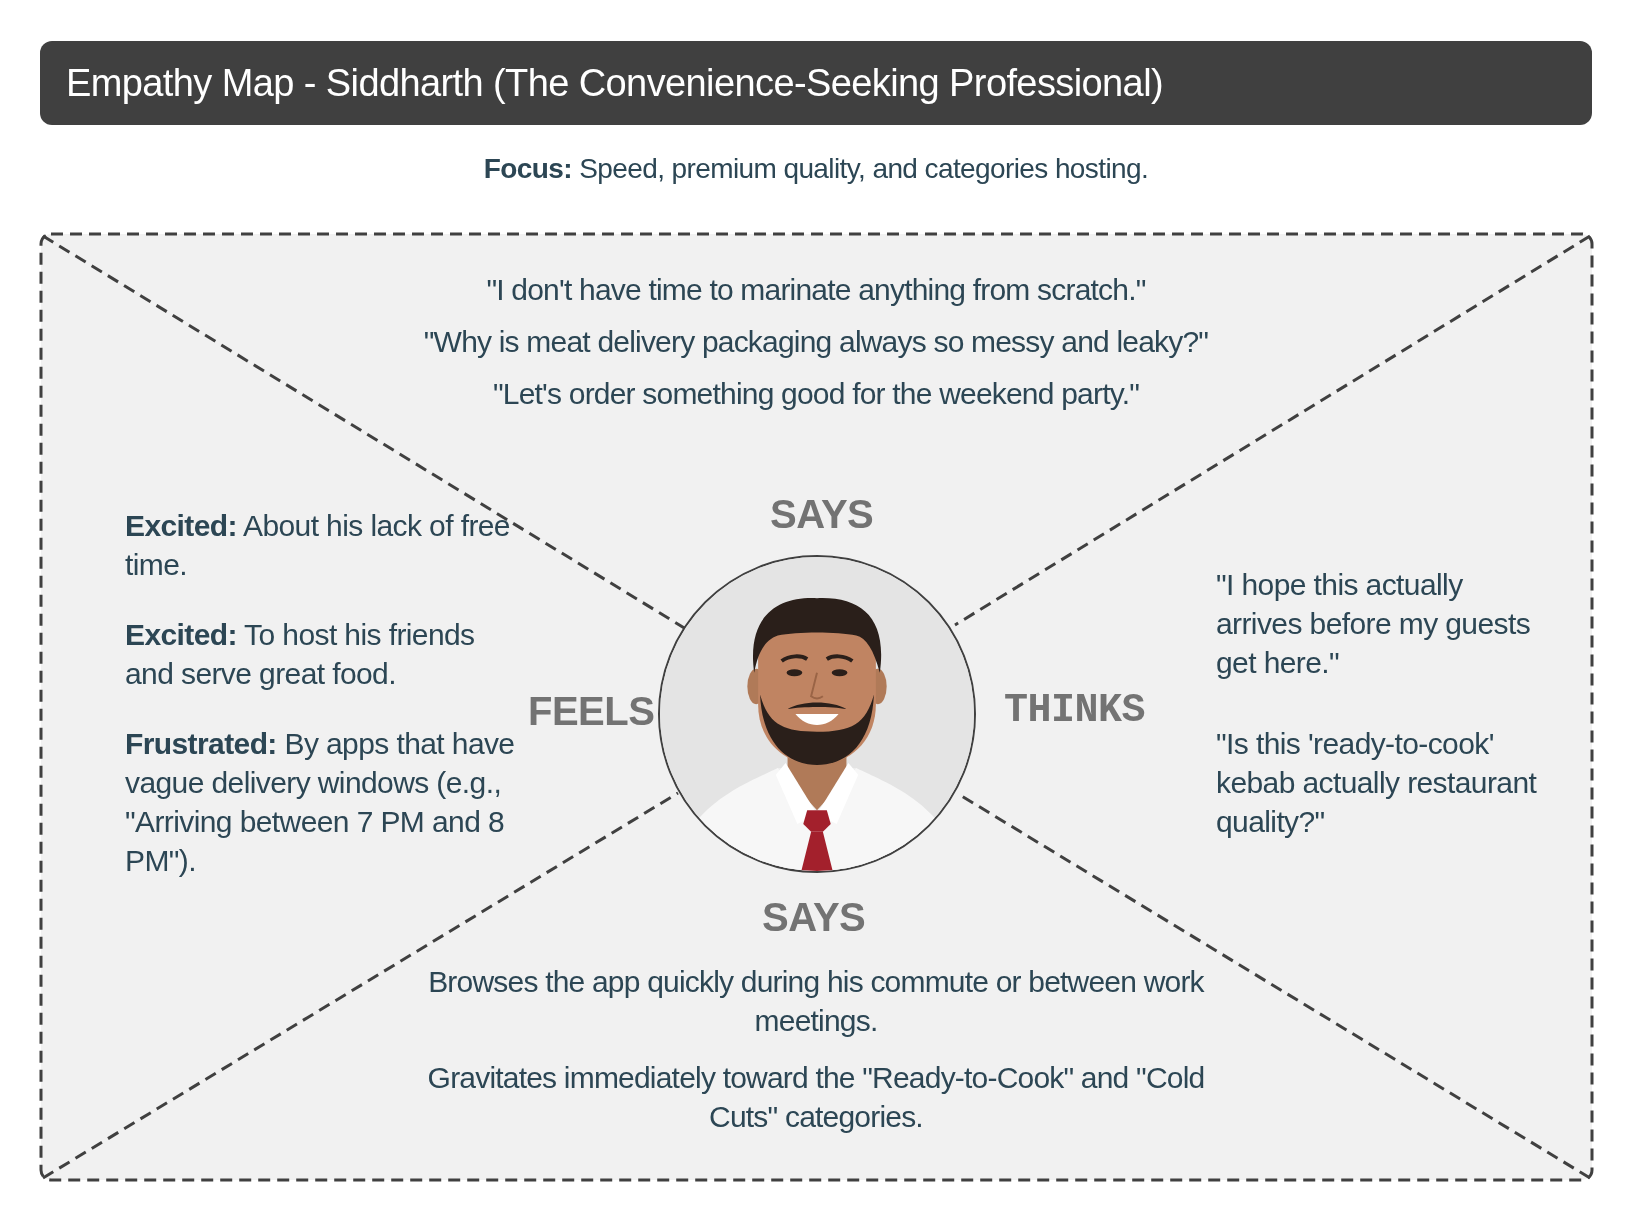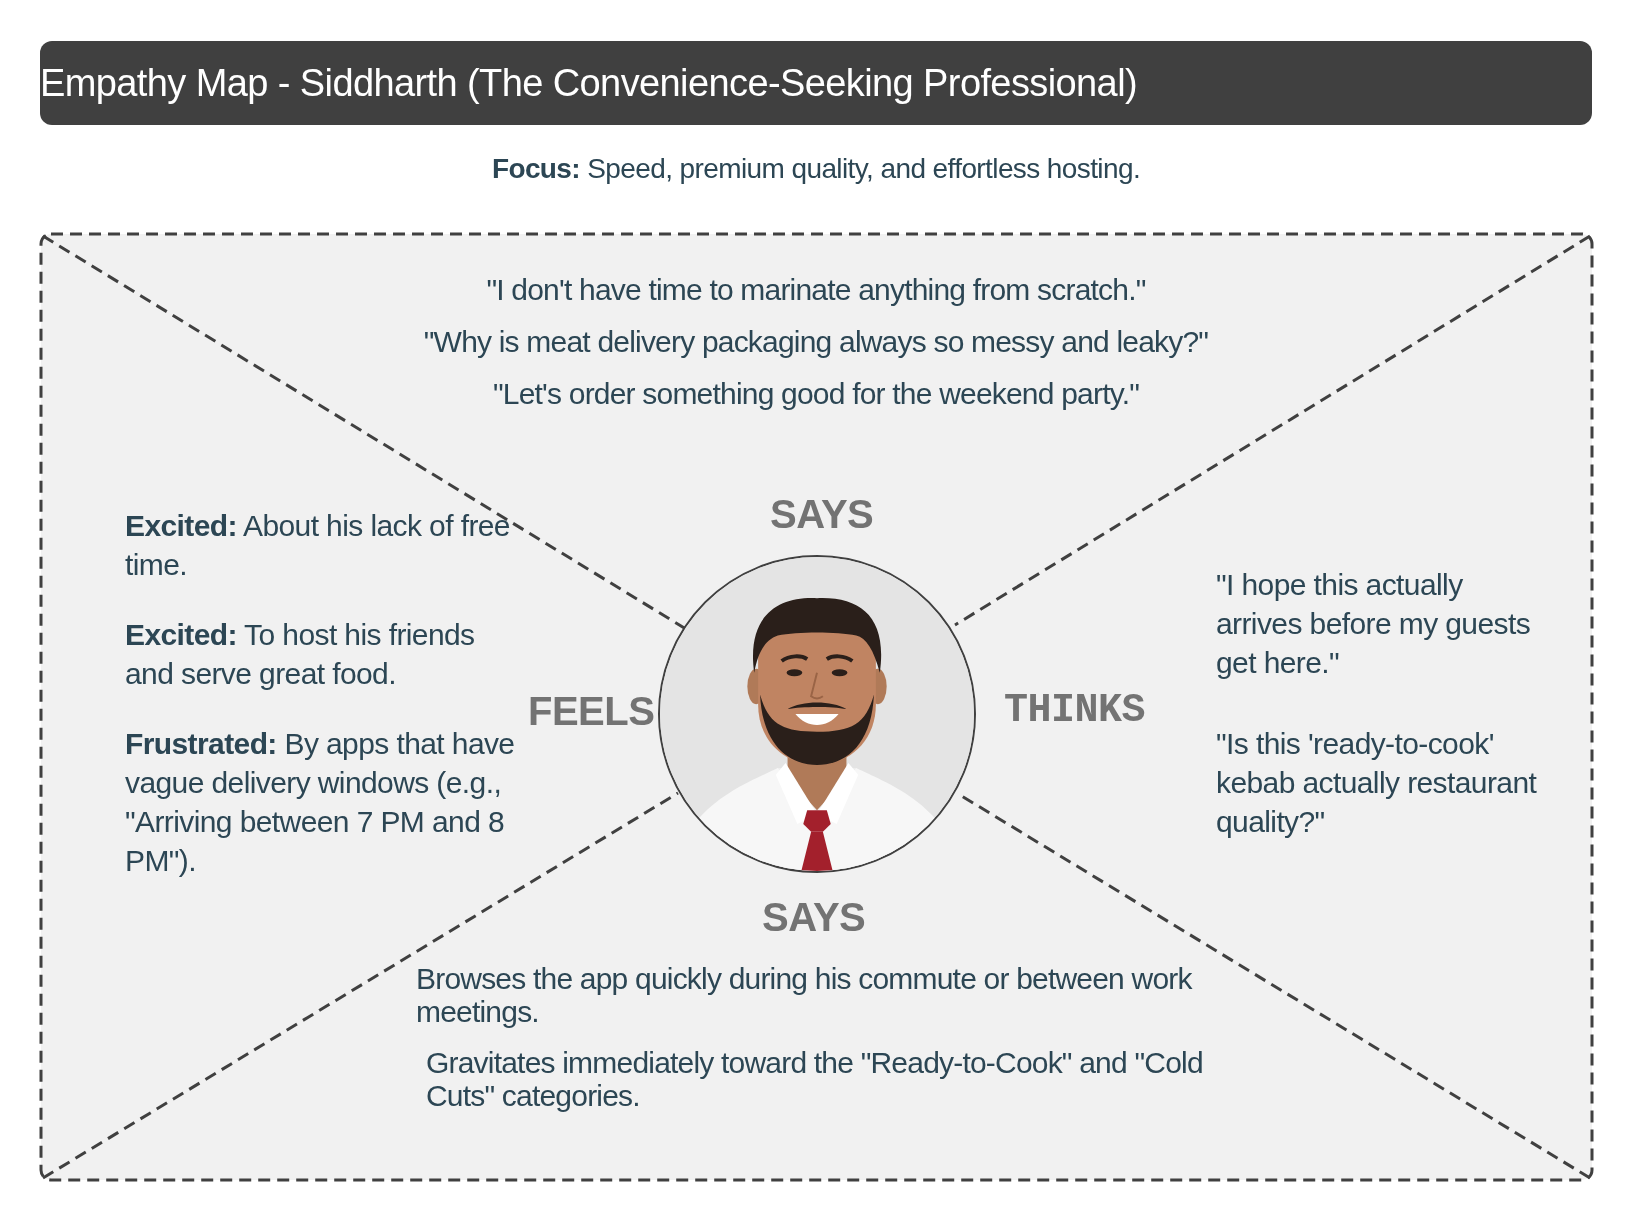--- a/index.html
+++ b/index.html
@@ -17,20 +17,21 @@
     }
     .header {
       position: absolute;
       left: 40px;
       top: 41px;
       width: 1552px;
       height: 84px;
       background: #404040;
       border-radius: 12px;
       box-sizing: border-box;
+      padding-left: 26px;
       display: flex;
       align-items: center;
     }
     .header-title {
       color: #ffffff;
       font-size: 38px;
       font-weight: 400;
       letter-spacing: -0.6px;
       white-space: nowrap;
     }
@@ -116,22 +117,23 @@
     }
     .thinks-text p {
       margin: 0 0 42px 0;
     }
 
     .does-text {
       position: absolute;
       left: 0;
       width: 1632px;
       top: 962px;
-      font-size: 30px;
-      line-height: 33px;
+      text-align: center;
+      font-size: 30px;
+      line-height: 39px;
       letter-spacing: -0.8px;
     }
     .does-text p {
       margin: 0 auto 18px auto;
       width: 800px;
     }
 
     .avatar {
       position: absolute;
       left: 658px;
@@ -151,21 +153,21 @@
     }
   </style>
 </head>
 <body>
 
 <div class="header">
   <span class="header-title">Empathy Map - Siddharth (The Convenience-Seeking Professional)</span>
 </div>
 
 <div class="focus">
-  <b>Focus:</b><span> Speed, premium quality, and effortless hosting.</span>
+  <b>Focus:</b><span> Speed, premium quality, and categories hosting.</span>
 </div>
 
 <div class="map"></div>
 
 <svg class="lines" viewBox="0 0 1632 1224">
   <rect x="41" y="234" width="1551" height="946" rx="10" ry="10" fill="none" stroke="#404040" stroke-width="3" stroke-dasharray="12 7"></rect>
   <line x1="43" y1="236" x2="686" y2="629" stroke="#404040" stroke-width="3" stroke-dasharray="12 7"></line>
   <line x1="1590" y1="236" x2="955" y2="625" stroke="#404040" stroke-width="3" stroke-dasharray="12 7"></line>
   <line x1="43" y1="1178" x2="678" y2="793" stroke="#404040" stroke-width="3" stroke-dasharray="12 7"></line>
   <line x1="1590" y1="1178" x2="960" y2="795" stroke="#404040" stroke-width="3" stroke-dasharray="12 7"></line>

